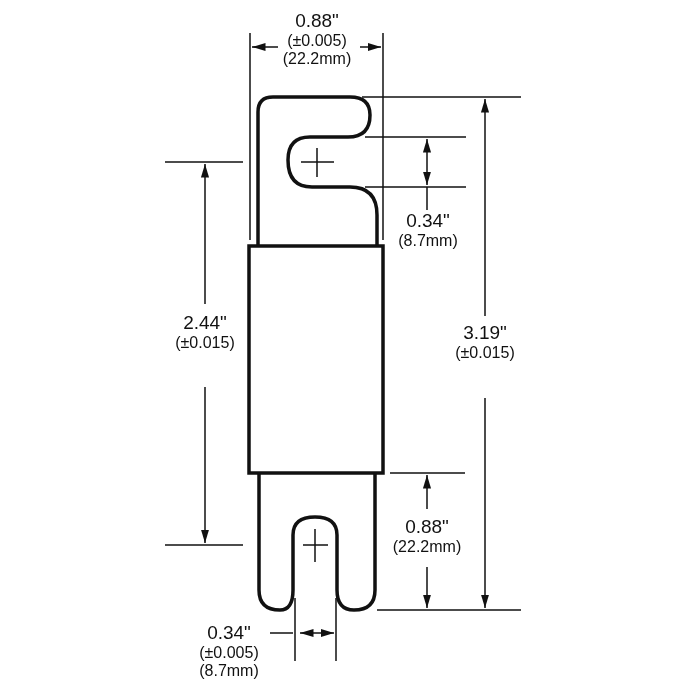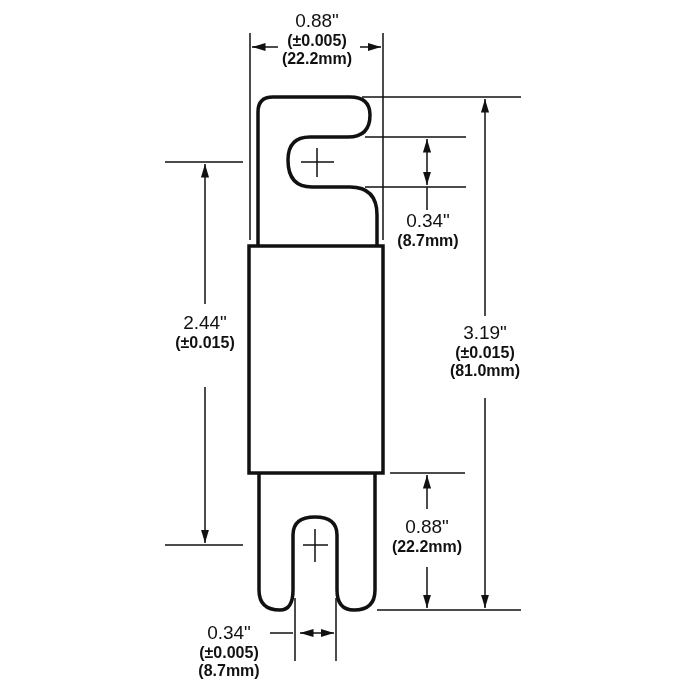--- a/index.html
+++ b/index.html
@@ -1,20 +1,20 @@
 <!DOCTYPE html>
 <html><head>
 <meta charset="utf-8">
 <style>
   html, body { margin:0; padding:0; background:#ffffff; }
   body { width:700px; height:700px; position:relative; overflow:hidden; font-family:"Liberation Sans", sans-serif; }
   svg { position:absolute; left:0; top:0; }
   .lbl { position:absolute; text-align:center; color:#111; line-height:1.15; }
   .lbl .main { font-size:19px; display:block; }
-  .lbl .sub { font-size:16px; display:block;font-weight:bold; }
+  .lbl .sub { font-size:16px; display:block; }
 </style>
 </head>
 <body>
 
 <svg width="700" height="700" viewBox="0 0 700 700">
   <defs>
     <marker id="arr" viewBox="0 0 10 10" refX="10" refY="5" markerWidth="9" markerHeight="9" orient="auto-start-reverse">
       <path d="M0,2 L10,5 L0,8 z" fill="#111"></path>
     </marker>
   </defs>
@@ -92,21 +92,20 @@
 </div>
 
 <div class="lbl" style="left:150px; top:312px; width:110px;">
   <span class="main">2.44"</span>
   <span class="sub">(±0.015)</span>
 </div>
 
 <div class="lbl" style="left:430px; top:322px; width:110px;">
   <span class="main">3.19"</span>
   <span class="sub">(±0.015)</span>
-  <span class="sub">(81.0mm)</span>
 </div>
 
 <div class="lbl" style="left:375px; top:516px; width:104px;">
   <span class="main">0.88"</span>
   <span class="sub">(22.2mm)</span>
 </div>
 
 <div class="lbl" style="left:184px; top:622px; width:90px;">
   <span class="main">0.34"</span>
   <span class="sub">(±0.005)</span>

